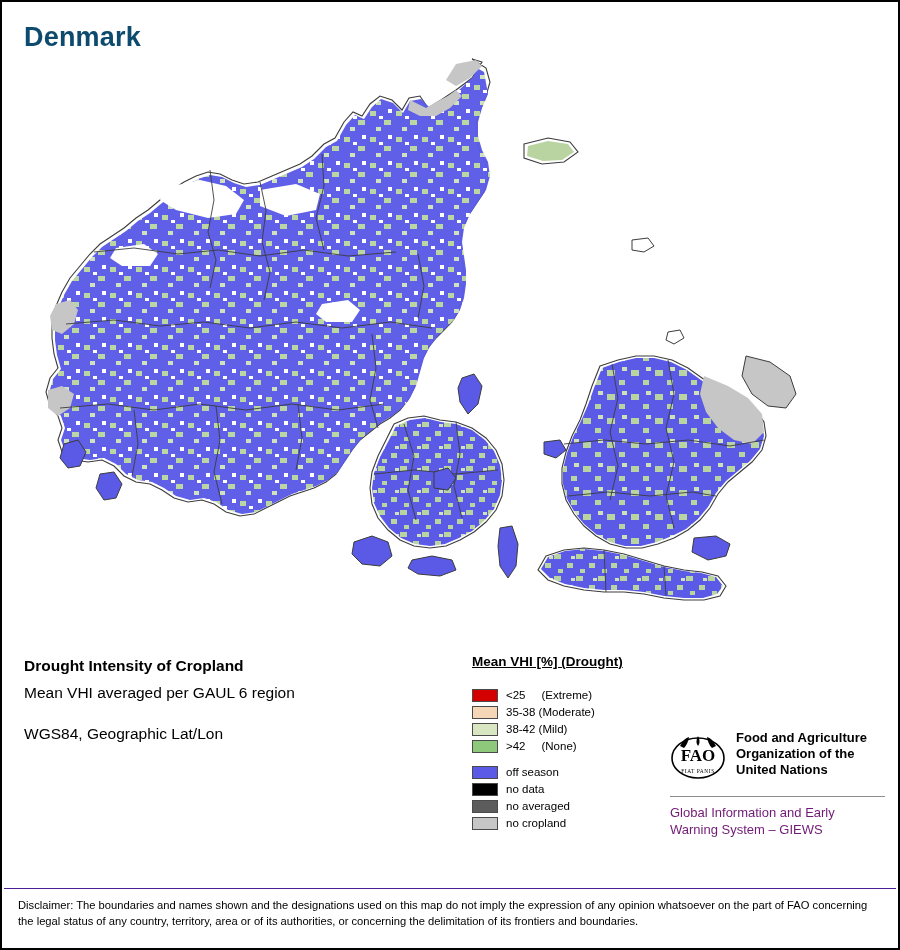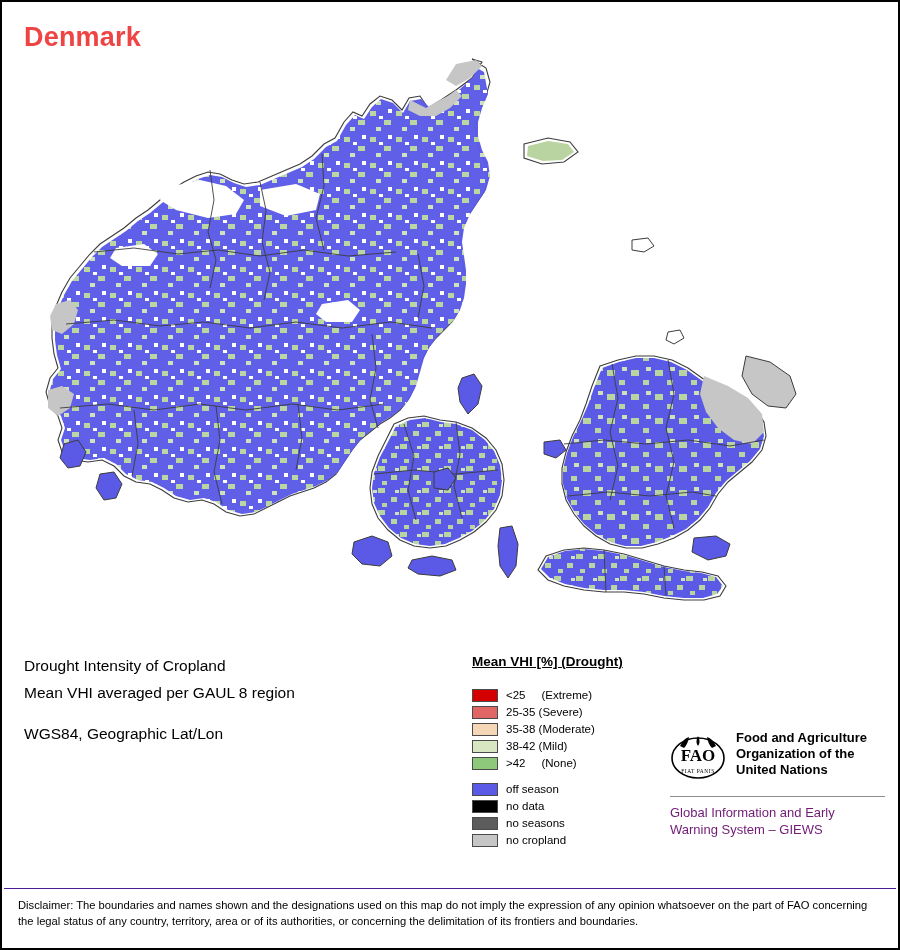--- a/index.html
+++ b/index.html
@@ -18,21 +18,21 @@
     overflow: hidden;
   }
 
   
   #map-title {
     position: absolute;
     left: 22px;
     top: 20px;
     font-size: 27px;
     font-weight: bold;
-    color: #ef4444;
+    color: #0c4a6e;
     letter-spacing: 0.2px;
   }
 
   
   #map-canvas {
     position: absolute;
     left: 2px;
     top: 2px;
     width: 892px;
     height: 630px;
@@ -46,21 +46,21 @@
   
   #caption-block {
     position: absolute;
     left: 22px;
     top: 655px;
     width: 430px;
     color: #000000;
   }
   #caption-title {
     font-size: 15.5px;
-    font-weight: normal;
+    font-weight: bold;
     margin-bottom: 9px;
   }
   .caption-line {
     font-size: 15.5px;
     margin-bottom: 9px;
   }
   .caption-gap {
     height: 14px;
   }
 
@@ -313,37 +313,33 @@
         <path d="M540 438 L556 436 L562 446 L552 454 L540 450 Z" fill="#5a5ae6" stroke="#3c3c3c" stroke-width="1"></path>
         <path d="M664 328 L676 326 L680 334 L670 340 L662 336 Z" fill="#ffffff" stroke="#3c3c3c" stroke-width="1"></path>
       </g>
     </svg>
   </div>
 
   <div id="map-title">Denmark</div>
 
   <div id="caption-block">
     <div id="caption-title">Drought Intensity of Cropland</div>
-    <div class="caption-line">Mean VHI averaged per GAUL 8 region</div>
+    <div class="caption-line">Mean VHI averaged per GAUL 6 region</div>
     <div class="caption-gap"></div>
     <div class="caption-line">WGS84, Geographic Lat/Lon</div>
   </div>
 
   <div id="legend">
     <div id="legend-title">Mean VHI [%] (Drought)</div>
 
     <div class="legend-row">
       <span class="legend-swatch" style="background-color: rgb(212, 0, 0);"></span>
       <span class="legend-label">&lt;25     (Extreme)</span>
     </div>
     <div class="legend-row">
-      <span class="legend-swatch" style="background-color: rgb(224, 102, 102);"></span>
-      <span class="legend-label">25-35 (Severe)</span>
-    </div>
-    <div class="legend-row">
       <span class="legend-swatch" style="background-color: rgb(245, 215, 184);"></span>
       <span class="legend-label">35-38 (Moderate)</span>
     </div>
     <div class="legend-row">
       <span class="legend-swatch" style="background-color: rgb(216, 230, 194);"></span>
       <span class="legend-label">38-42 (Mild)</span>
     </div>
     <div class="legend-row">
       <span class="legend-swatch" style="background-color: rgb(142, 200, 122);"></span>
       <span class="legend-label">&gt;42     (None)</span>
@@ -354,21 +350,21 @@
     <div class="legend-row">
       <span class="legend-swatch" style="background-color: rgb(90, 90, 230);"></span>
       <span class="legend-label">off season</span>
     </div>
     <div class="legend-row">
       <span class="legend-swatch" style="background-color: rgb(0, 0, 0);"></span>
       <span class="legend-label">no data</span>
     </div>
     <div class="legend-row">
       <span class="legend-swatch" style="background-color: rgb(92, 92, 92);"></span>
-      <span class="legend-label">no seasons</span>
+      <span class="legend-label">no averaged</span>
     </div>
     <div class="legend-row">
       <span class="legend-swatch" style="background-color: rgb(198, 198, 198);"></span>
       <span class="legend-label">no cropland</span>
     </div>
   </div>
 
   <div id="fao-block">
     <div id="fao-top">
       <div id="fao-logo">

